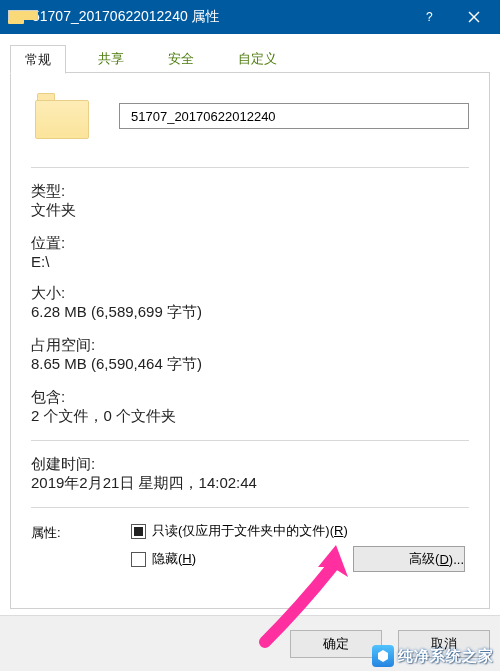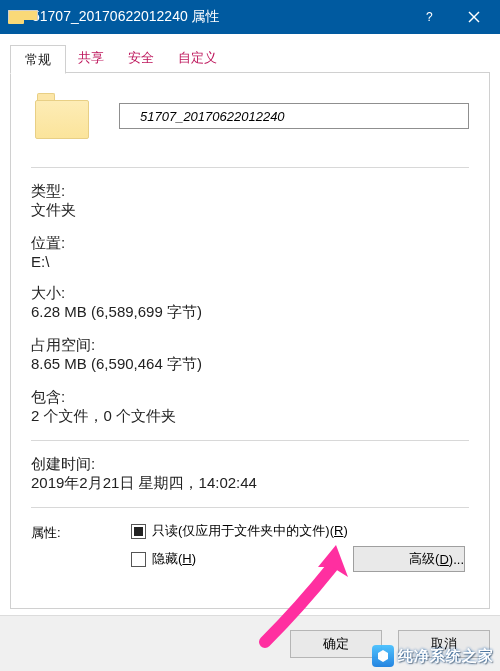--- a/index.html
+++ b/index.html
@@ -52,23 +52,24 @@
   }
   .titlebar .winbtn svg { width: 12px; height: 12px; }
   .window-body {
     background: #ffffff;
     padding: 10px 10px 0 10px;
     height: 581px;
     position: relative;
   }
   .tabs {
     display: flex;
-    align-items: flex-start;
+    align-items: center;
     height: 28px;
     position: relative;
+    gap: 20px;
   }
   .tab {
     padding: 5px 14px 4px 14px;
     border: 1px solid #d0d0d0;
     border-bottom: none;
     background: #ffffff;
     margin-right: 0px;
     font-size: 13px;
     color: #222;
     position: relative;
@@ -76,21 +77,21 @@
     z-index: 1;
   }
   .tab.active {
     background: #ffffff;
     border-bottom: 1px solid #ffffff;
     z-index: 3;
   }
   .tab.inactive {
     border: none;
     background: transparent;
-    color: #be185d;
+    color: #4d7c0f;
     padding: 5px 12px 4px 12px;
     top: 0;
   }
   .tab-panel {
     border: 1px solid #d0d0d0;
     height: 537px;
     padding: 20px 20px 10px 20px;
     position: relative;
     z-index: 2;
     background: #fff;
@@ -118,25 +119,24 @@
     position: absolute; top: 7px; left: 0;
     width: 54px; height: 39px;
     background: linear-gradient(#fdecb6, #fbe49b);
     border: 1px solid #e8cf85;
     border-radius: 2px;
   }
   .name-input {
     flex: 1;
     height: 26px;
     border: 1px solid #8f8f8f;
-    padding: 2px 20px;
+    padding: 2px 11px;
     font-family: inherit;
     font-size: 13px;
     background: #fff;
-    font-style: italic;
   }
   .sep {
     border: none;
     border-top: 1px solid #d8d8d8;
     margin: 10px 0 14px 0;
   }
   .kv {
     display: flex;
     margin-bottom: 14px;
     font-size: 15px;

